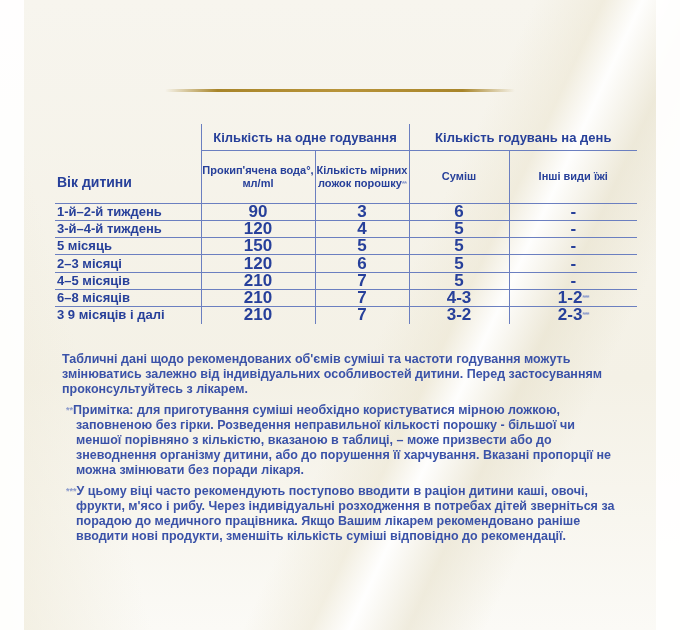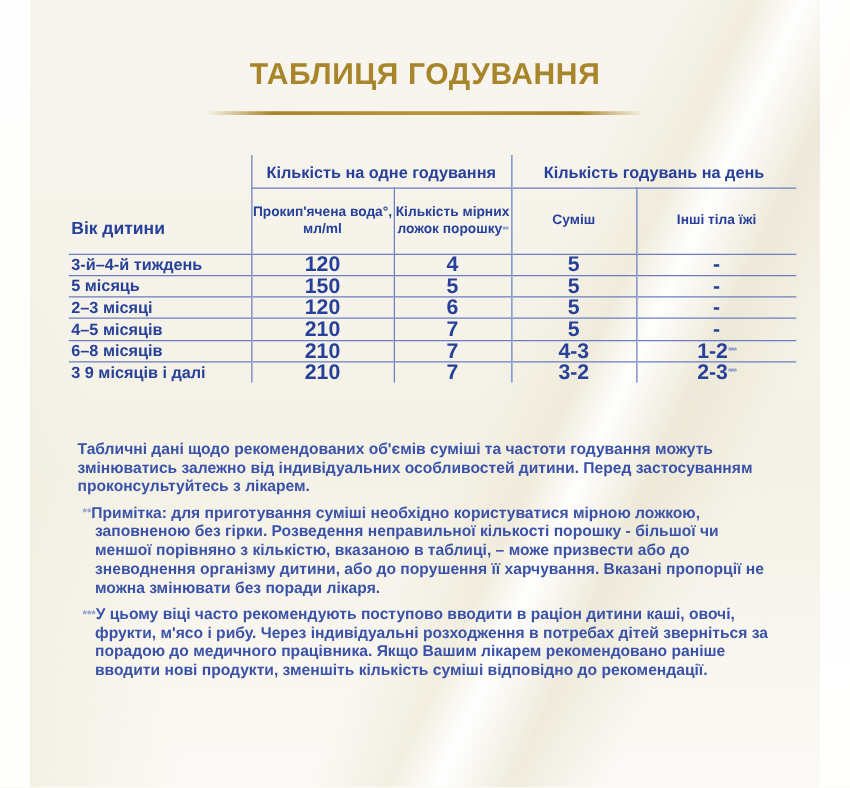--- a/index.html
+++ b/index.html
@@ -47,21 +47,20 @@
   .n-foot .mark { color:#8898cc; font-size:9px; vertical-align:top; margin-left:-10px; }
 </style>
 </head>
 <body>
 
 <div class="bg"></div>
 <div class="edge-left"></div>
 <div class="edge-right"></div>
 
 <div class="content">
-  <div class="title">ТАБЛИЦЯ ГОДУВАННЯ</div>
   <div class="title-rule"></div>
 
   <table class="feed">
     <colgroup>
       <col style="width:146px">
         <col style="width:114px">
         <col style="width:94px">
         <col style="width:100px">
         <col style="width:128px">
     </colgroup>
@@ -69,24 +68,31 @@
       <tr class="grp">
         <th></th>
         <th colspan="2" class="vl hline">Кількість на одне годування</th>
         <th colspan="2" class="vl hline">Кількість годувань на день</th>
       </tr>
       <tr class="sub">
         <th class="age">Вік дитини</th>
         <th class="vl">Прокип'ячена вода°, мл/ml</th>
         <th class="vl"><span>Кількість мірних ложок порошку</span><sup class="ast">**</sup></th>
         <th class="vl">Суміш</th>
-        <th class="vl">Інші тіла їжі</th>
+        <th class="vl">Інші види їжі</th>
       </tr>
     </thead>
     <tbody>
+      <tr>
+        <td class="age">1-й–2-й тиждень</td>
+        <td class="vl">90</td>
+        <td class="vl">3</td>
+        <td class="vl">6</td>
+        <td class="vl"><span>-</span><sup class="ast"></sup></td>
+      </tr>
       <tr>
         <td class="age">3-й–4-й тиждень</td>
         <td class="vl">120</td>
         <td class="vl">4</td>
         <td class="vl">5</td>
         <td class="vl"><span>-</span><sup class="ast"></sup></td>
       </tr>
       <tr>
         <td class="age">5 місяць</td>
         <td class="vl">150</td>

